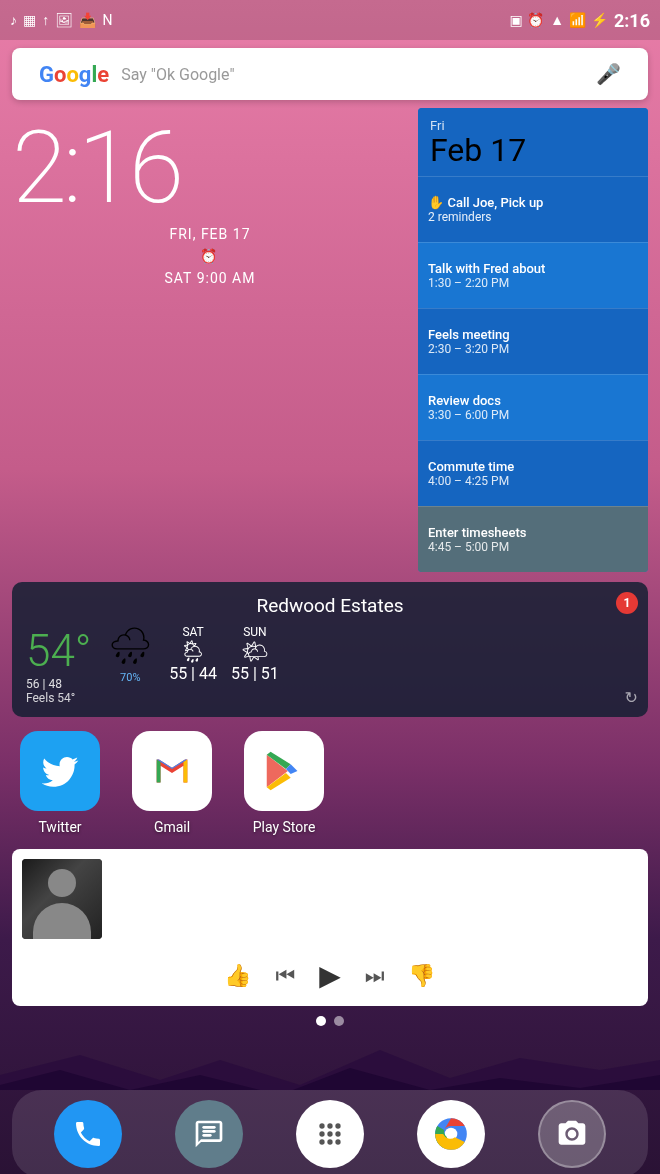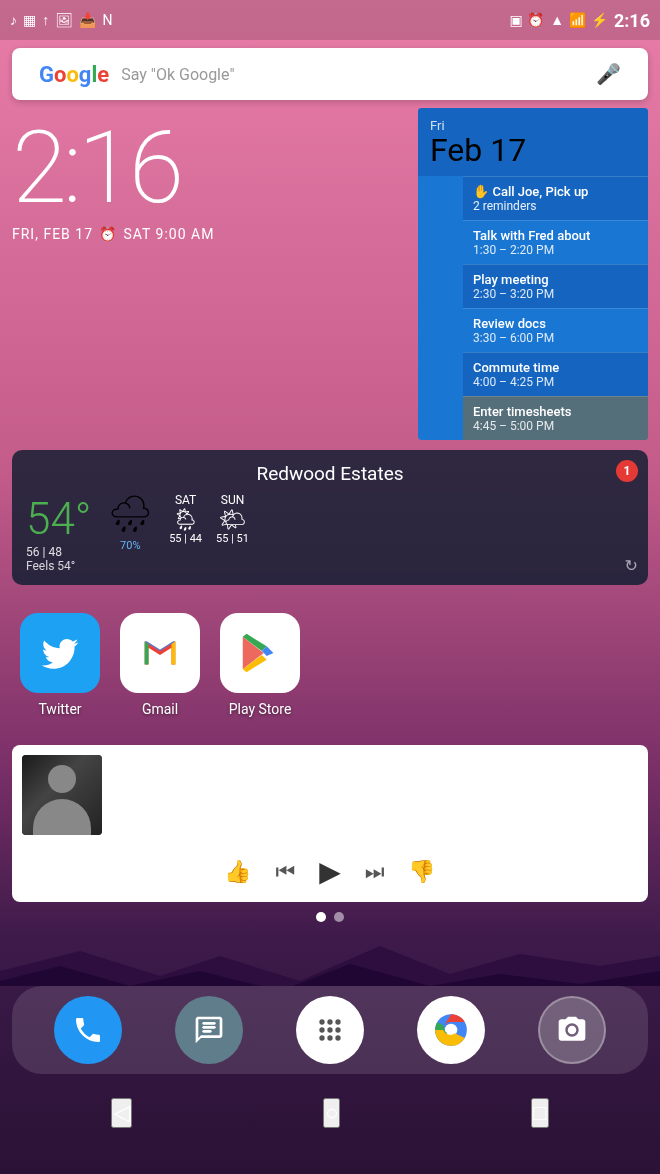--- a/index.html
+++ b/index.html
@@ -96,20 +96,21 @@
     }
     .clock-date {
       color: white;
       font-size: 14px;
       margin-top: 8px;
       letter-spacing: 1px;
       display: flex;
       align-items: center;
       gap: 6px;
       flex-wrap: wrap;
+      flex-direction: column;
     }
 
     
     .calendar-widget {
       width: 230px;
       background: #1976D2;
       border-radius: 4px;
       overflow: hidden;
       flex-shrink: 0;
     }
@@ -124,23 +125,22 @@
     .cal-date {
       color: #000000;
       font-size: 32px;
       font-weight: 400;
       line-height: 1.1;
     }
     .calendar-events {
       overflow: hidden;
     }
     .cal-event {
-      padding: 7px 10px;
+      padding: 18px 10px;
       border-top: 1px solid rgba(255,255,255,0.15);
-      margin-left: 45px;
     }
     .cal-event.blue { background: #1976D2; }
     .cal-event.dark-blue { background: #1565C0; }
     .cal-event.gray { background: #546E7A; }
     .cal-event-title {
       color: white;
       font-size: 13px;
       font-weight: 500;
       white-space: nowrap;
       overflow: hidden;
@@ -188,41 +188,41 @@
       color: #4CAF50;
       font-size: 44px;
       font-weight: 300;
     }
     .weather-day {
       text-align: center;
       color: white;
       font-size: 12px;
     }
     .weather-sub-temp {
-      font-size: 11px;
+      font-size: 16px;
     }
     .weather-feels {
       color: rgba(255,255,255,0.8);
       font-size: 12px;
     }
     .weather-refresh {
       position: absolute;
       bottom: 10px;
       right: 10px;
       color: rgba(255,255,255,0.6);
       font-size: 16px;
       cursor: pointer;
     }
 
     
     .app-icons-row {
       display: flex;
       justify-content: flex-start;
-      padding: 28px 20px;
-      gap: 20px;
+      padding: 14px 20px;
+      gap: 32px;
     }
     .app-icon-item {
       display: flex;
       flex-direction: column;
       align-items: center;
       gap: 8px;
       cursor: pointer;
     }
     .app-icon {
       width: 80px;
@@ -437,21 +437,21 @@
         <div class="cal-event-title">✋ Call Joe, Pick up</div>
         <div class="cal-event-reminder">2 reminders</div>
       </div>
 
       <div class="cal-event blue">
         <div class="cal-event-title">Talk with Fred about</div>
         <div class="cal-event-time">1:30 – 2:20 PM</div>
       </div>
 
       <div class="cal-event dark-blue">
-        <div class="cal-event-title">Play meeting</div>
+        <div class="cal-event-title">Feels meeting</div>
         <div class="cal-event-time">2:30 – 3:20 PM</div>
       </div>
 
       <div class="cal-event blue">
         <div class="cal-event-title">Review docs</div>
         <div class="cal-event-time">3:30 – 6:00 PM</div>
       </div>
 
       <div class="cal-event dark-blue">
         <div class="cal-event-title">Commute time</div>

